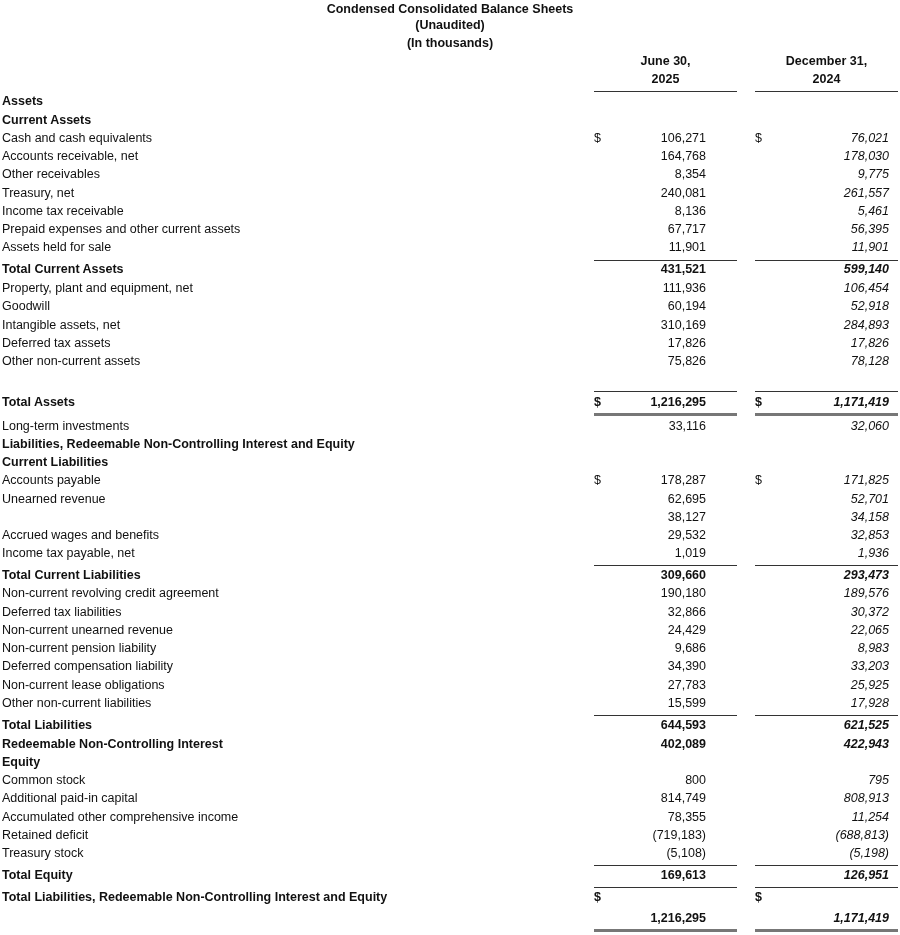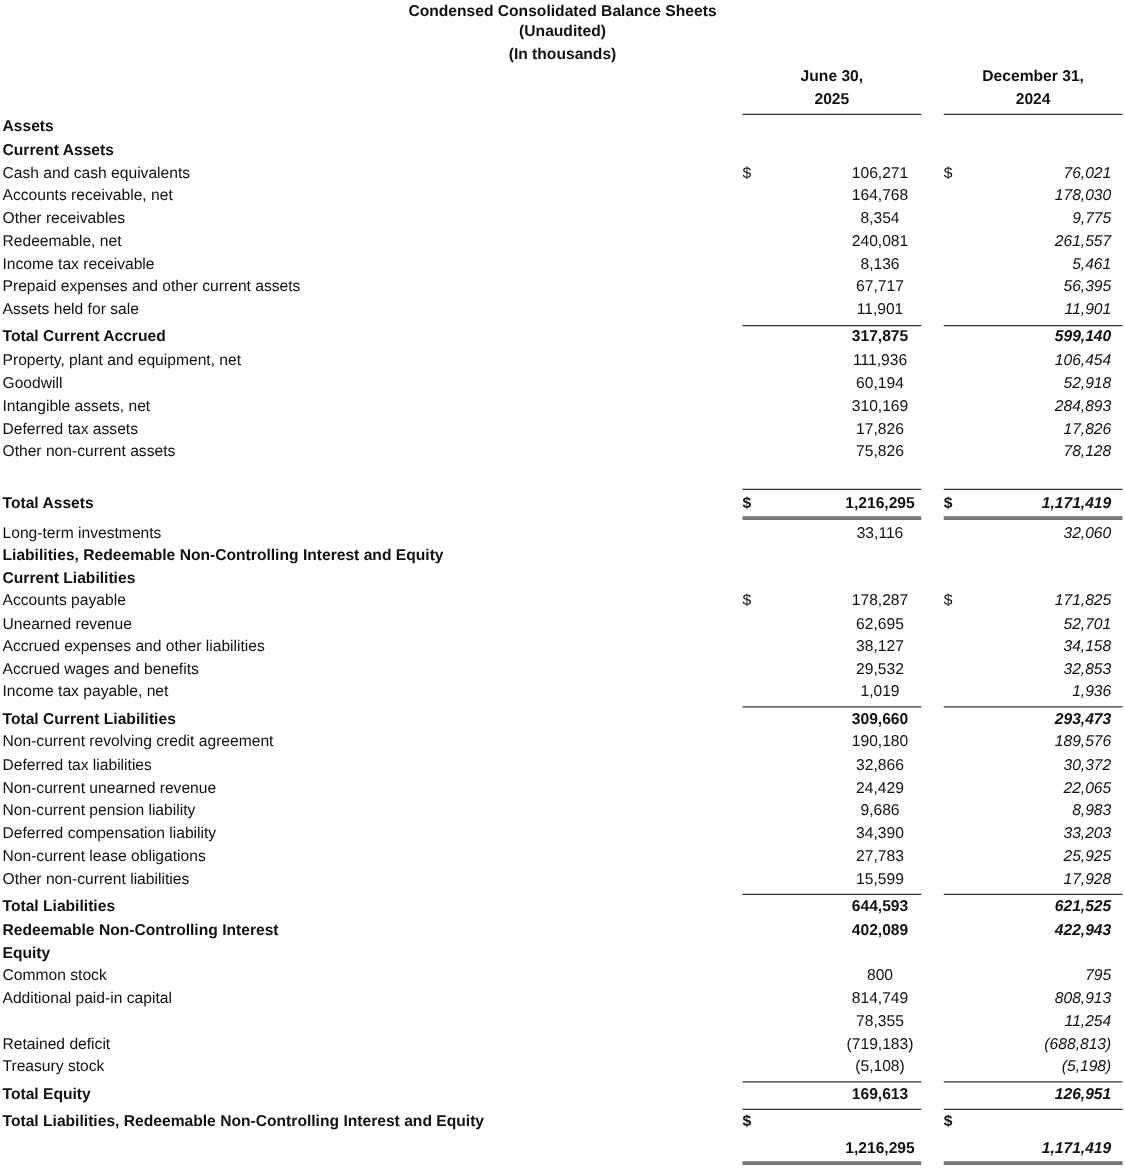--- a/index.html
+++ b/index.html
@@ -23,21 +23,21 @@
     .hdrline.c1 { left: 594px; width: 143px; }
     .hdrline.c2 { left: 755px; width: 143px; }
 
     .row { position: absolute; left: 0; width: 820px; height: 18px; line-height: 18px; }
     .row .label { position: absolute; left: 2px; white-space: nowrap; }
     .row.bold .label, .row.bold .val, .row.bold .cur { font-weight: bold; }
     .row .cur { position: absolute; width: 12px; }
     .row .cur.c1 { left: 594px; }
     .row .cur.c2 { left: 755px; }
     .row .val { position: absolute; text-align: right; width: 120px; }
-    .row .val.c1 { left: 644px; text-align: center; }
+    .row .val.c1 { left: 586px; }
     .row .val.c2 { left: 769px; font-style: italic; }
     .line { position: absolute; height: 1px; background: #333; }
     .line.c1 { left: 594px; width: 143px; }
     .line.c2 { left: 755px; width: 143px; }
     .dline { position: absolute; height: 3px; background: #777; }
     .dline.c1 { left: 594px; width: 143px; }
     .dline.c2 { left: 755px; width: 143px; }
   </style>
 </head>
 <body>
@@ -95,21 +95,21 @@
       <span class="val c2">178,030</span>
     </div>
     <div class="row" style="top: 165px;">
       <span class="label">Other receivables</span>
       <span class="cur c1"></span>
       <span class="val c1">8,354</span>
       <span class="cur c2"></span>
       <span class="val c2">9,775</span>
     </div>
     <div class="row" style="top: 184px;">
-      <span class="label">Redeemable, net</span>
+      <span class="label">Treasury, net</span>
       <span class="cur c1"></span>
       <span class="val c1">240,081</span>
       <span class="cur c2"></span>
       <span class="val c2">261,557</span>
     </div>
     <div class="row" style="top: 202px;">
       <span class="label">Income tax receivable</span>
       <span class="cur c1"></span>
       <span class="val c1">8,136</span>
       <span class="cur c2"></span>
@@ -123,23 +123,23 @@
       <span class="val c2">56,395</span>
     </div>
     <div class="row" style="top: 238px;">
       <span class="label">Assets held for sale</span>
       <span class="cur c1"></span>
       <span class="val c1">11,901</span>
       <span class="cur c2"></span>
       <span class="val c2">11,901</span>
     </div>
     <div class="row bold" style="top: 260px;">
-      <span class="label">Total Current Accrued</span>
-      <span class="cur c1"></span>
-      <span class="val c1">317,875</span>
+      <span class="label">Total Current Assets</span>
+      <span class="cur c1"></span>
+      <span class="val c1">431,521</span>
       <span class="cur c2"></span>
       <span class="val c2">599,140</span>
     </div>
     <div class="row" style="top: 279px; padding-left: 22px;">
       <span class="label">Property, plant and equipment, net</span>
       <span class="cur c1"></span>
       <span class="val c1">111,936</span>
       <span class="cur c2"></span>
       <span class="val c2">106,454</span>
     </div>
@@ -207,21 +207,20 @@
       <span class="val c2">171,825</span>
     </div>
     <div class="row" style="top: 490px;">
       <span class="label">Unearned revenue</span>
       <span class="cur c1"></span>
       <span class="val c1">62,695</span>
       <span class="cur c2"></span>
       <span class="val c2">52,701</span>
     </div>
     <div class="row" style="top: 508px;">
-      <span class="label">Accrued expenses and other liabilities</span>
       <span class="cur c1"></span>
       <span class="val c1">38,127</span>
       <span class="cur c2"></span>
       <span class="val c2">34,158</span>
     </div>
     <div class="row" style="top: 526px;">
       <span class="label">Accrued wages and benefits</span>
       <span class="cur c1"></span>
       <span class="val c1">29,532</span>
       <span class="cur c2"></span>
@@ -319,20 +318,21 @@
       <span class="val c2">795</span>
     </div>
     <div class="row" style="top: 789px;">
       <span class="label">Additional paid-in capital</span>
       <span class="cur c1"></span>
       <span class="val c1">814,749</span>
       <span class="cur c2"></span>
       <span class="val c2">808,913</span>
     </div>
     <div class="row" style="top: 808px;">
+      <span class="label">Accumulated other comprehensive income</span>
       <span class="cur c1"></span>
       <span class="val c1">78,355</span>
       <span class="cur c2"></span>
       <span class="val c2">11,254</span>
     </div>
     <div class="row" style="top: 826px;">
       <span class="label">Retained deficit</span>
       <span class="cur c1"></span>
       <span class="val c1">(719,183)</span>
       <span class="cur c2"></span>

